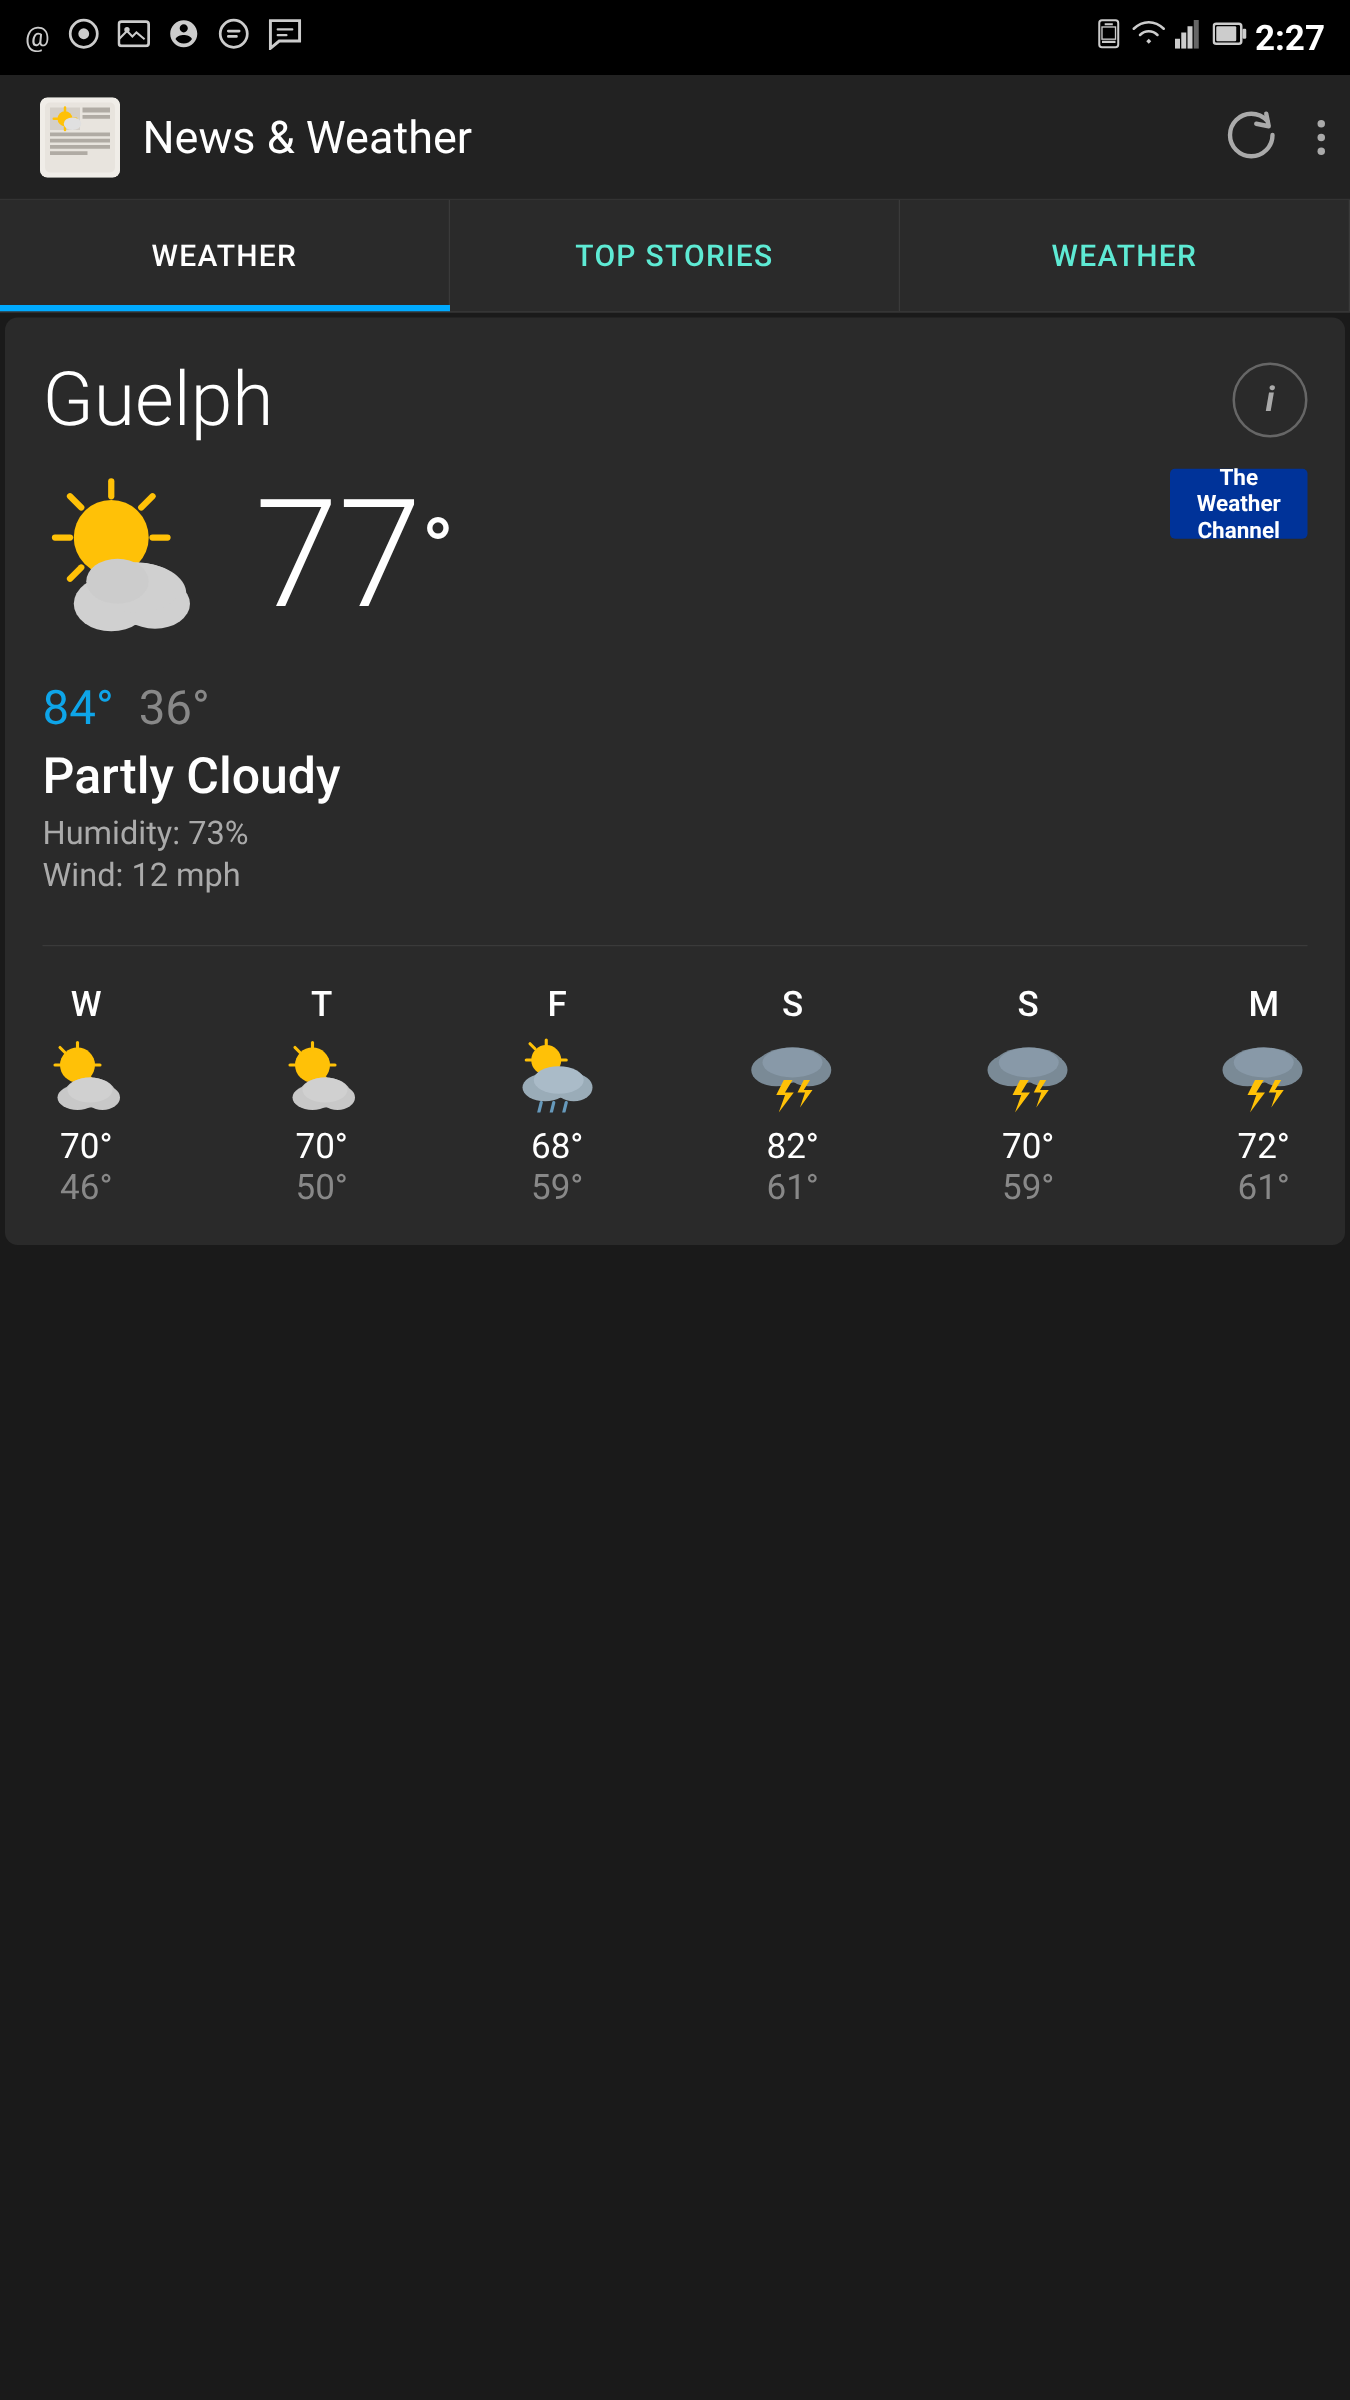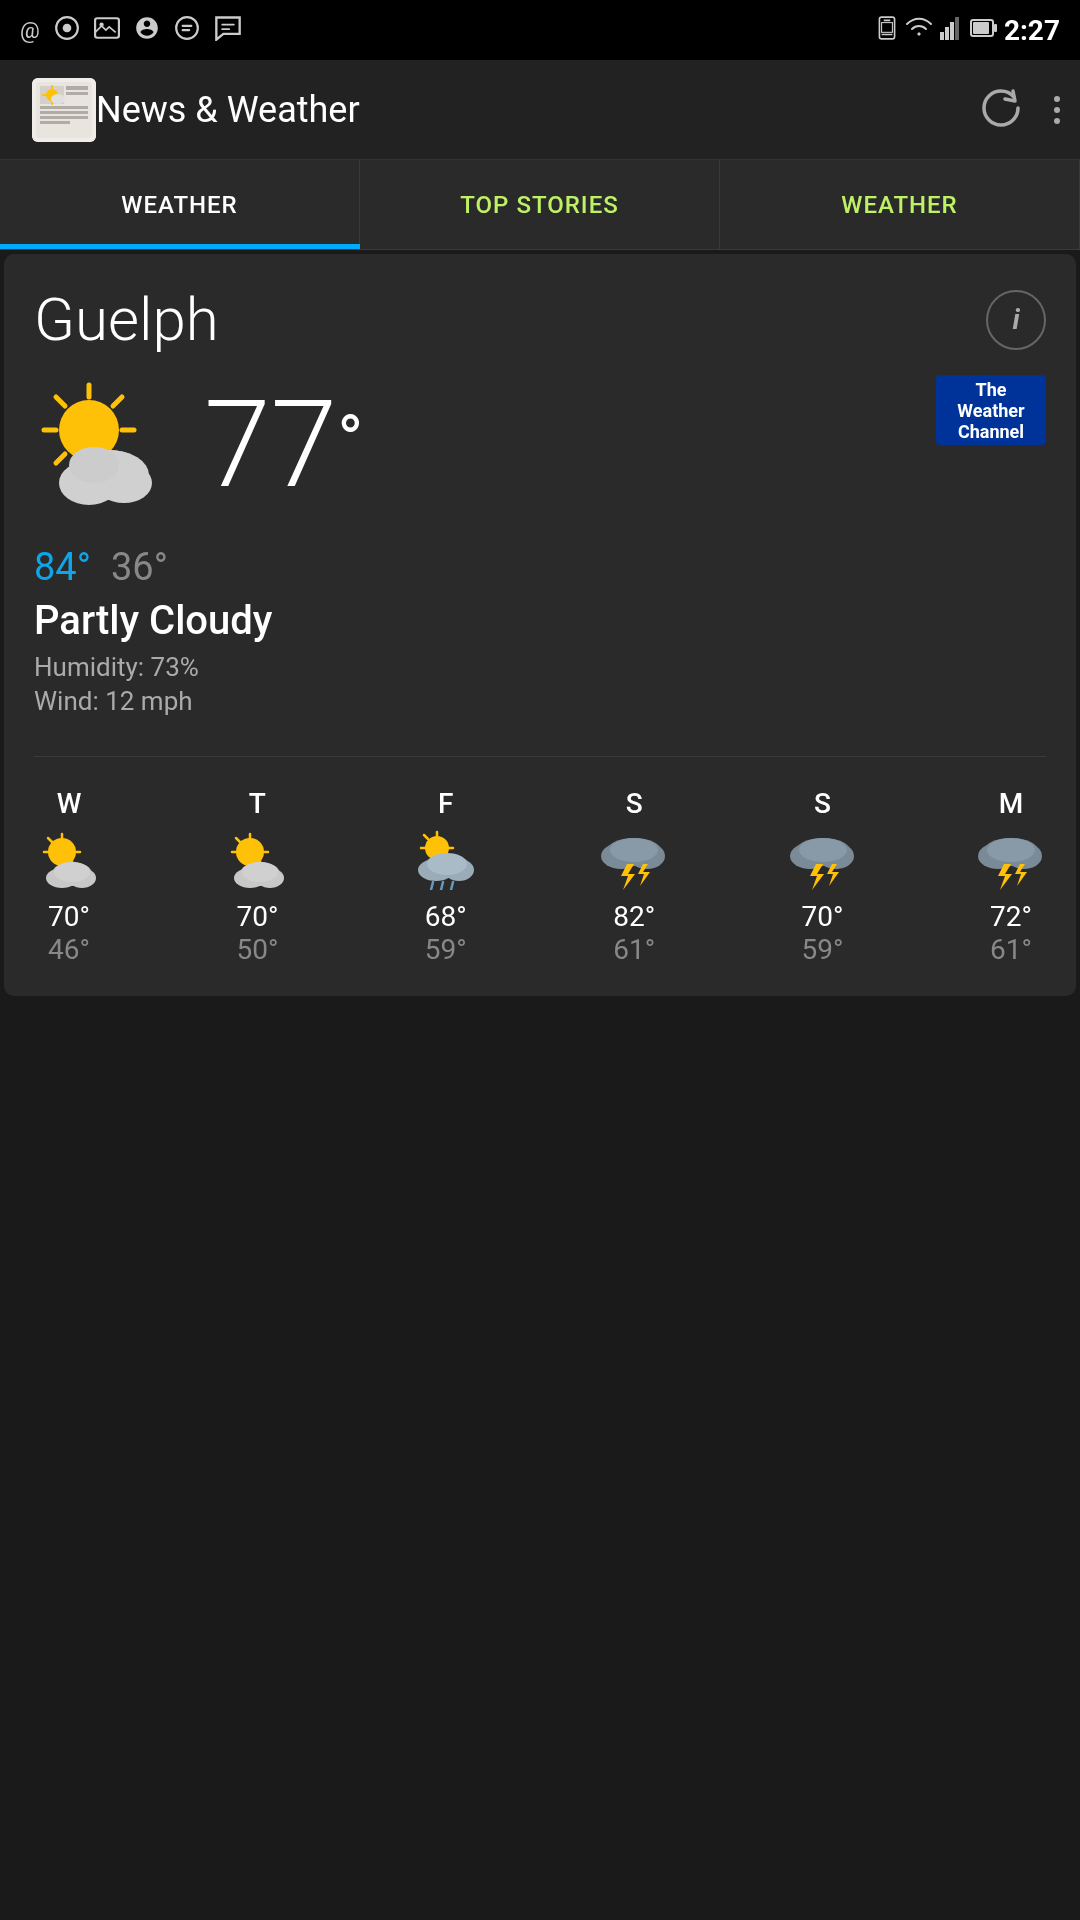--- a/index.html
+++ b/index.html
@@ -48,20 +48,21 @@
       height: 100px;
       display: flex;
       align-items: center;
       padding: 0 20px;
       justify-content: space-between;
       border-bottom: 1px solid #333;
     }
     .app-bar-left {
       display: flex;
       align-items: center;
+      gap: 18px;
       padding-left: 12px;
     }
     .app-logo {
       width: 64px;
       height: 64px;
       background: #f5f5f0;
       border-radius: 6px;
       display: flex;
       align-items: center;
       justify-content: center;
@@ -105,21 +106,21 @@
       border-bottom: 1px solid #3a3a3a;
       position: relative;
     }
     .tab {
       flex: 1;
       display: flex;
       align-items: center;
       justify-content: center;
       font-size: 24px;
       font-weight: 500;
-      color: #bef264;
+      color: #5eead4;
       letter-spacing: 1px;
       cursor: pointer;
       position: relative;
       border-right: 1px solid #3a3a3a;
     }
     .tab:last-child { border-right: none; }
     .tab.active {
       color: #ffffff;
     }
     .tab-indicator {
@@ -195,21 +196,21 @@
       font-size: 70px;
       vertical-align: top;
       margin-top: 15px;
     }
     .weather-channel-badge {
       position: absolute;
       right: 0;
       top: 0;
       background: #003399;
       width: 110px;
-      height: 70px;
+      height: 56px;
       border-radius: 4px;
       display: flex;
       align-items: center;
       justify-content: center;
       text-align: center;
       padding: 5px;
     }
 
     
     .weather-details {

